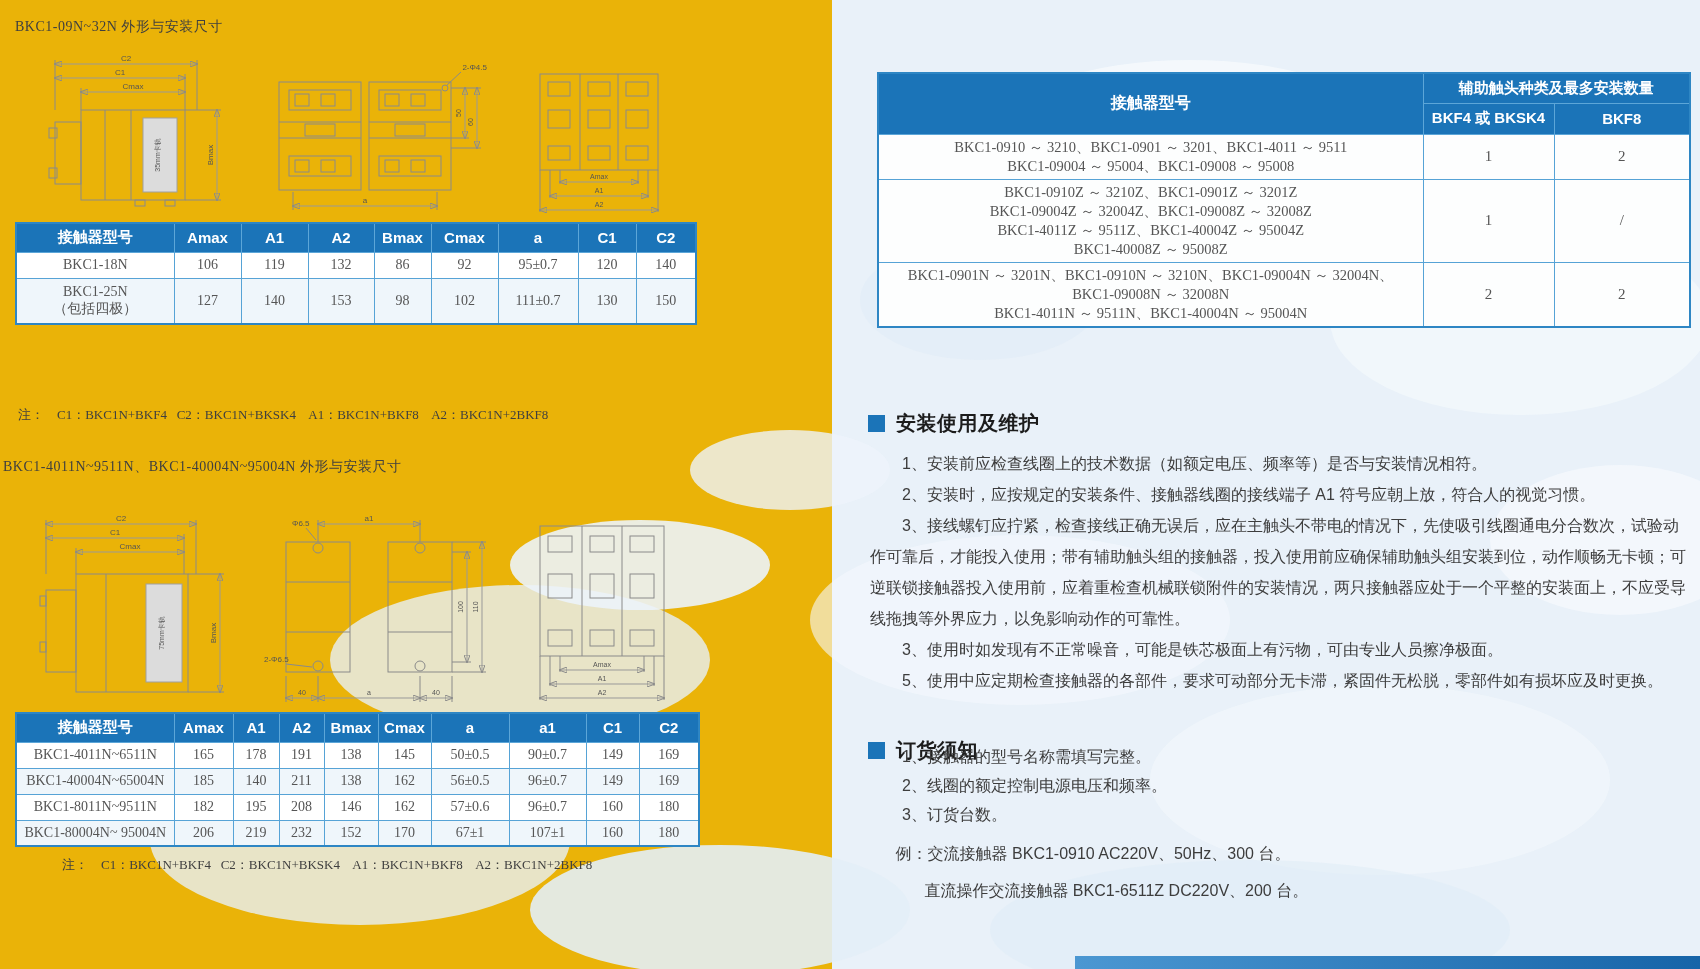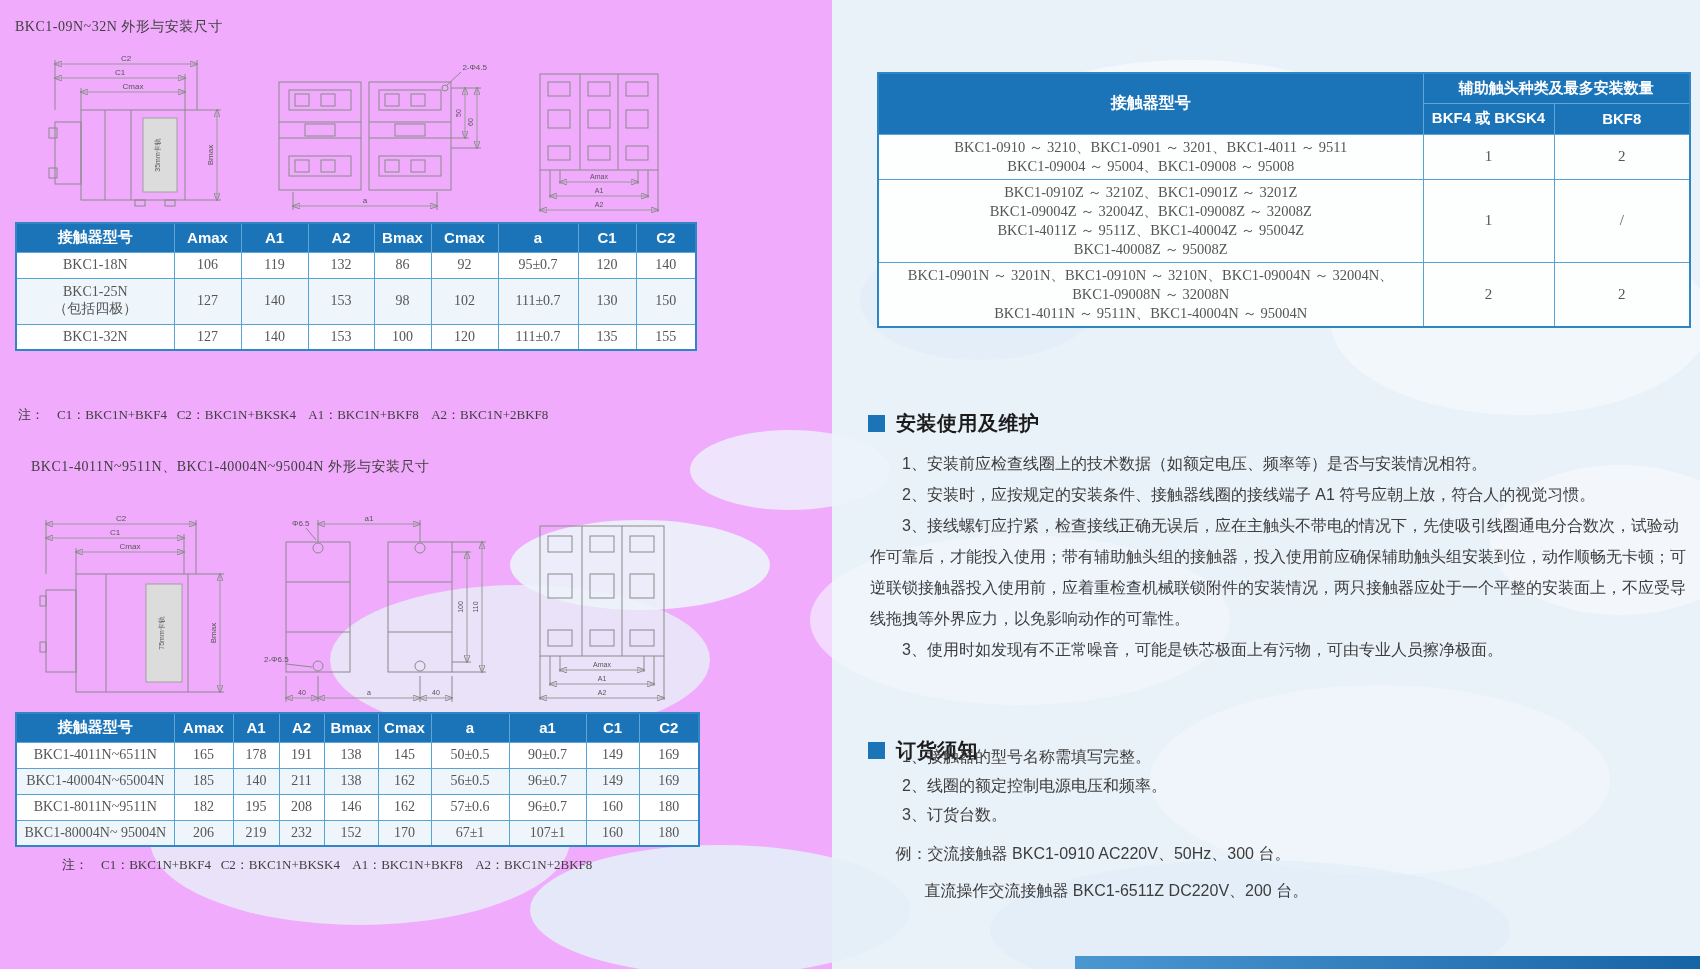--- a/index.html
+++ b/index.html
@@ -1,17 +1,17 @@
 <!DOCTYPE html>
 <html><head>
 <meta charset="utf-8">
 <style>
   * { margin:0; padding:0; box-sizing:border-box; }
   body { background:#c8c8c8; font-family:"Liberation Sans", sans-serif; }
-  .page { position:relative; width:1700px; height:969px; background:#f0abfc; overflow:hidden; margin:0 auto; }
+  .page { position:relative; width:1700px; height:969px; background:#eab308; overflow:hidden; margin:0 auto; }
   .bg-layer { position:absolute; left:0; top:0; width:1700px; height:969px; z-index:0; }
   .content { position:absolute; left:0; top:0; width:1700px; height:969px; z-index:1; }
 
   
   .sec-title { position:absolute; font:14px "Liberation Serif","DejaVu Serif",serif; color:#3f3f3f; letter-spacing:.5px; white-space:pre; }
   .note { position:absolute; font:13px "Liberation Serif","DejaVu Serif",serif; color:#3f3f3f; white-space:pre; }
 
   table.dim-table { position:absolute; border-collapse:collapse; table-layout:fixed; background:#fff; }
   table.dim-table th { background:#1b74b8; color:#fff; font:bold 15px "Liberation Sans",sans-serif; border:1px solid #5ca6d8; height:29px; text-align:center; }
   table.dim-table td { border:1px solid #56a3d6; color:#555; font:14px "Liberation Serif","DejaVu Serif",serif; text-align:center; padding:2px 3px; height:26px; }
@@ -223,37 +223,26 @@
 （包括四极）</td>
           <td>127</td>
           <td>140</td>
           <td>153</td>
           <td>98</td>
           <td>102</td>
           <td>111±0.7</td>
           <td>130</td>
           <td>150</td>
         </tr>
-        <tr>
-          <td>BKC1-32N</td>
-          <td>127</td>
-          <td>140</td>
-          <td>153</td>
-          <td>100</td>
-          <td>120</td>
-          <td>111±0.7</td>
-          <td>135</td>
-          <td>155</td>
-        </tr>
       </tbody>
     </table>
 
     <div class="note" style="left:18px; top:406px;">注：    C1：BKC1N+BKF4   C2：BKC1N+BKSK4    A1：BKC1N+BKF8    A2：BKC1N+2BKF8</div>
 
-    <div class="sec-title" style="left:31px; top:458px;">BKC1-4011N~9511N、BKC1-40004N~95004N 外形与安装尺寸</div>
+    <div class="sec-title" style="left:3px; top:458px;">BKC1-4011N~9511N、BKC1-40004N~95004N 外形与安装尺寸</div>
 
     <svg class="draw" style="left:28px; top:512px;" width="220" height="198" viewBox="0 0 220 198">
       <defs>
           <marker id="m4" markerWidth="8" markerHeight="6" refX="7" refY="3" orient="auto-start-reverse" markerUnits="userSpaceOnUse" viewBox="0 0 8 6">
             <path d="M0,0L8,3L0,6z" fill="#888" stroke="none"></path>
           </marker>
         </defs>
       <line class="dim" x1="18" y1="12" x2="168" y2="12" marker-start="url(#m4)" marker-end="url(#m4)"></line>
       <text x="93" y="9" text-anchor="middle">C2</text>
       <line class="dim" x1="18" y1="26" x2="156" y2="26" marker-start="url(#m4)" marker-end="url(#m4)"></line>
@@ -479,20 +468,21 @@
     <div class="hd" style="left:868px; top:410px;justify-content:space-between;">
       <span class="sq"></span>
       <h2>安装使用及维护</h2>
     </div>
 
     <div class="paras" style="left:870px; top:448px; width:822px;">
       <p class="para">1、安装前应检查线圈上的技术数据（如额定电压、频率等）是否与安装情况相符。</p>
       <p class="para">2、安装时，应按规定的安装条件、接触器线圈的接线端子 A1 符号应朝上放，符合人的视觉习惯。</p>
       <p class="para">3、接线螺钉应拧紧，检查接线正确无误后，应在主触头不带电的情况下，先使吸引线圈通电分合数次，试验动作可靠后，才能投入使用；带有辅助触头组的接触器，投入使用前应确保辅助触头组安装到位，动作顺畅无卡顿；可逆联锁接触器投入使用前，应着重检查机械联锁附件的安装情况，两只接触器应处于一个平整的安装面上，不应受导线拖拽等外界应力，以免影响动作的可靠性。</p>
       <p class="para">3、使用时如发现有不正常噪音，可能是铁芯极面上有污物，可由专业人员擦净极面。</p>
+      <p class="para">5、使用中应定期检查接触器的各部件，要求可动部分无卡滞，紧固件无松脱，零部件如有损坏应及时更换。</p>
     </div>
 
     <div class="hd" style="left:868px; top:737px;">
       <span class="sq"></span>
       <h2>订货须知</h2>
     </div>
 
     <div class="paras" style="left:870px; top:742px; width:822px;">
       <p class="para" style="line-height:29px;">1、接触器的型号名称需填写完整。</p>
       <p class="para" style="line-height:29px;">2、线圈的额定控制电源电压和频率。</p>

